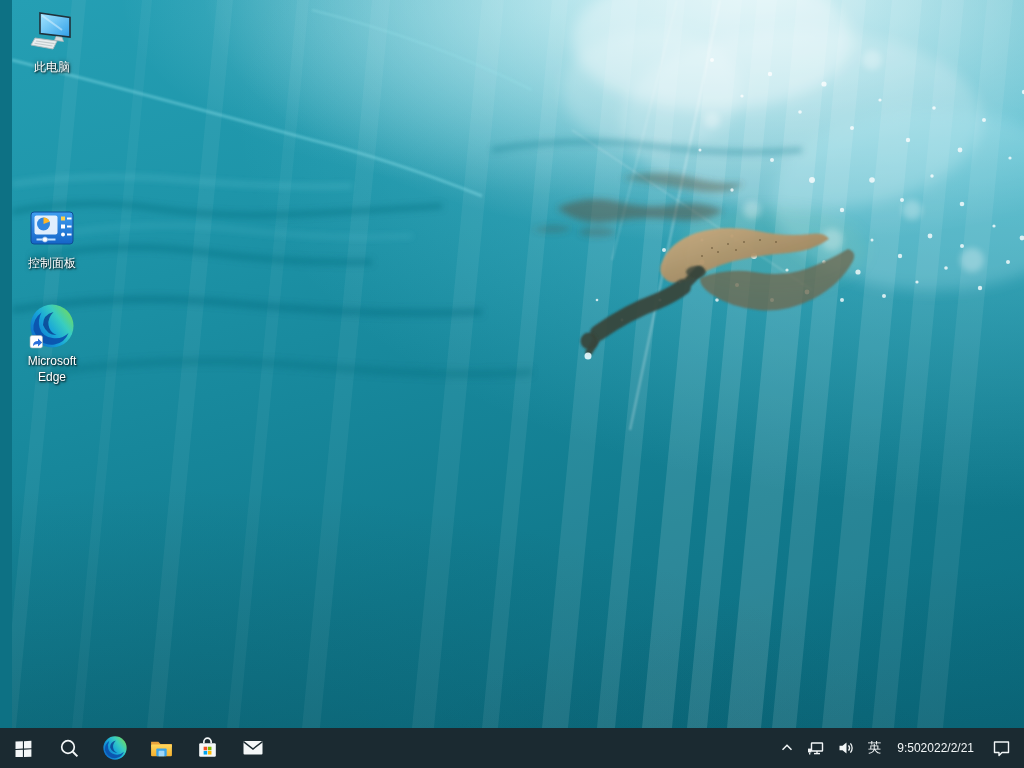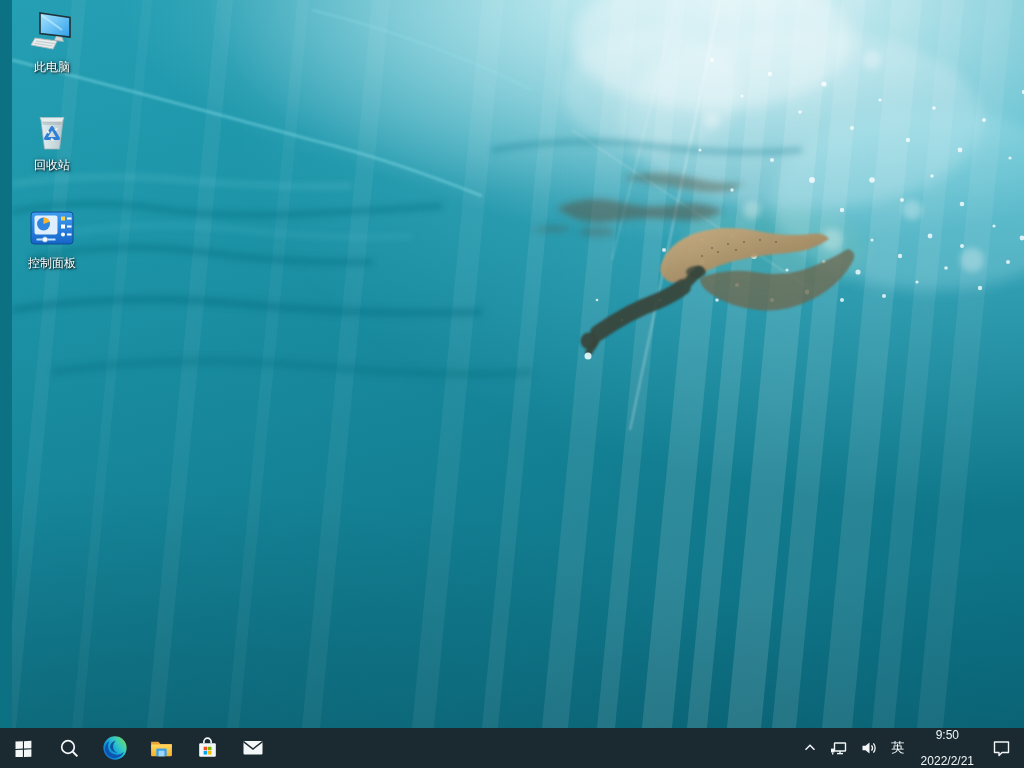--- a/index.html
+++ b/index.html
@@ -23,21 +23,21 @@
   .dicon .lbl{margin-top:3px;color:#fff;font-size:12px;line-height:1.35;text-align:center;
     text-shadow:1px 1px 2px rgba(0,0,0,.95),0 0 4px rgba(0,0,0,.55);}
 
   
   #taskbar{position:absolute;left:0;bottom:0;width:1024px;height:40px;background:#1b2a31;
     display:flex;align-items:stretch;}
   .tb-btn{width:46px;display:flex;align-items:center;justify-content:center;cursor:pointer;}
   #tray{margin-left:auto;display:flex;align-items:stretch;}
   .tray-btn{display:flex;align-items:center;justify-content:center;padding:0 6px;cursor:pointer;color:#f2f6f7;}
   #lang{font-size:13.5px;padding:0 7px;}
-  #clock{flex-direction:column;line-height:14px;font-size:12px;text-align:center;padding:0 9px;justify-content:space-between;}
+  #clock{flex-direction:row;line-height:14px;font-size:12px;text-align:center;padding:0 9px;justify-content:space-between;}
   #action-center{padding:0 13px 0 9px;}
 </style>
 </head>
 <body>
 
 <div id="screen">
 
   <div id="desktop">
     <svg id="wallsvg" width="1024" height="728" viewBox="0 0 1024 728">
       <defs>
@@ -207,39 +207,20 @@
         <polygon points="12,5 42,9.5 42,29 12,25.5" fill="url(#scr)" stroke="#20313a" stroke-width="1.6"></polygon>
         <line x1="14" y1="7.5" x2="34" y2="22" stroke="#dff4ff" stroke-width="2" opacity=".5"></line>
         <polygon points="28,28.5 34,29.3 35.5,33.5 26.5,32.3" fill="#d4dadc" stroke="#aab4b7" stroke-width=".7"></polygon>
         <polygon points="7,30 29,33 25,41 3,37" fill="#e9edee" stroke="#aeb9bc" stroke-width=".9"></polygon>
         <line x1="8" y1="33" x2="26.5" y2="35.6" stroke="#c2cbcd" stroke-width="1.1"></line>
         <line x1="6.5" y1="35.3" x2="24.5" y2="38" stroke="#c2cbcd" stroke-width="1.1"></line>
       </svg>
       <div class="lbl">此电脑</div>
     </div>
 
-    <div class="dicon" style="top:106px">
-      <svg class="art" viewBox="0 0 48 48">
-        <defs>
-            <linearGradient id="bg1" x1="0" y1="0" x2="1" y2="0">
-          <stop offset="0" stop-color="#f4f7f7"></stop>
-              <stop offset=".5" stop-color="#dde3e4"></stop>
-              <stop offset="1" stop-color="#c6ced1"></stop>
-            </linearGradient>
-          </defs>
-        <polygon points="13,14.5 35,14.5 31.5,43 16.5,43" fill="url(#bg1)" opacity=".92" stroke="#aab4b7" stroke-width=".8"></polygon>
-        <polygon points="12,11.5 36,11.5 34.2,16 13.8,16" fill="#eef2f2" opacity=".95" stroke="#b9c2c4" stroke-width=".8"></polygon>
-        <polygon points="14.5,16 33.5,16 33,19 15,19" fill="#9fb0b4" opacity=".45"></polygon>
-        <path d="M24,21.5 L30.5,32.5 L17.5,32.5 Z" fill="none" stroke="#2f7fd6" stroke-width="3" stroke-linejoin="round"></path>
-        <line x1="27" y1="24" x2="29.5" y2="22.5" stroke="#eef2f2" stroke-width="2"></line>
-        <line x1="19" y1="25" x2="21" y2="27" stroke="#eef2f2" stroke-width="2"></line>
-        <line x1="23" y1="32.5" x2="25.5" y2="34.5" stroke="#eef2f2" stroke-width="2"></line>
-      </svg>
-      <div class="lbl">回收站</div>
-    </div>
 
     <div class="dicon" style="top:204px">
       <svg class="art" viewBox="0 0 48 48">
         <defs>
             <linearGradient id="cpG" x1="0" y1="0" x2="0" y2="1">
           <stop offset="0" stop-color="#3f9ef0"></stop>
               <stop offset="1" stop-color="#1565c8"></stop>
             </linearGradient>
           </defs>
         <rect x="3" y="8" width="42" height="32" rx="3" fill="url(#cpG)" stroke="#0e4e96" stroke-width="1"></rect>
@@ -251,20 +232,38 @@
         <rect x="33" y="20.5" width="4" height="4" fill="#ffffff"></rect>
         <line x1="39" y1="22.5" x2="43.5" y2="22.5" stroke="#ffffff" stroke-width="2"></line>
         <circle cx="35" cy="30.5" r="2" fill="#ffffff"></circle>
         <line x1="39" y1="30.5" x2="43.5" y2="30.5" stroke="#ffffff" stroke-width="2"></line>
         <line x1="8.5" y1="35.5" x2="27.5" y2="35.5" stroke="#bfe0ff" stroke-width="2"></line>
         <circle cx="17" cy="35.5" r="2.6" fill="#ffffff" stroke="#8fb8e8" stroke-width=".8"></circle>
       </svg>
       <div class="lbl">控制面板</div>
     </div>
 
+    <div class="dicon" style="top:302px">
+      <svg class="art" viewBox="0 0 48 48">
+        <defs>
+            <linearGradient id="egA" x1="0" y1=".85" x2="1" y2=".1">
+          <stop offset="0" stop-color="#0d64c8"></stop>
+              <stop offset=".42" stop-color="#17a5da"></stop>
+          <stop offset=".68" stop-color="#38cdc0"></stop>
+              <stop offset="1" stop-color="#7bdb4c"></stop>
+            </linearGradient>
+          </defs>
+        <circle cx="24" cy="24" r="21.5" fill="url(#egA)"></circle>
+        <path d="M5.5,28 Q4.5,17 13.5,10.5 Q9.5,18 11.5,25.5 Q14,34.5 24.5,36 Q34,37.5 40.5,31 Q37,40.5 26.5,42.5 Q12,44.5 5.5,28 Z" fill="#0b51ad" opacity=".92"></path>
+        <path d="M15,23 Q15,12.5 25.5,10 Q19.5,16 20.5,23 Q21.5,30.5 28.5,33 Q19,33 15,23 Z" fill="#0a3e8f" opacity=".8"></path>
+        <rect x="2" y="33.5" width="12.5" height="12.5" rx="2" fill="#ffffff" stroke="#9fb0b4" stroke-width=".6"></rect>
+        <path d="M5,44 q0,-5 5,-5 l0,-2.6 4.2,4.1 -4.2,4.1 0,-2.6 q-3.6,0 -5,2 z" fill="#2a6fdb"></path>
+      </svg>
+      <div class="lbl">Microsoft Edge</div>
+    </div>
   </div>
 
   <div id="taskbar">
 
     <div class="tb-btn">
       <svg width="17" height="17" viewBox="0 0 17 17">
         <g fill="#f4f7f8" transform="skewY(-3)">
           <rect x="0.5" y="1.6" width="7.4" height="7.4"></rect>
             <rect x="9" y="1.6" width="7.4" height="7.4"></rect>
           <rect x="0.5" y="10.1" width="7.4" height="7.4"></rect>

